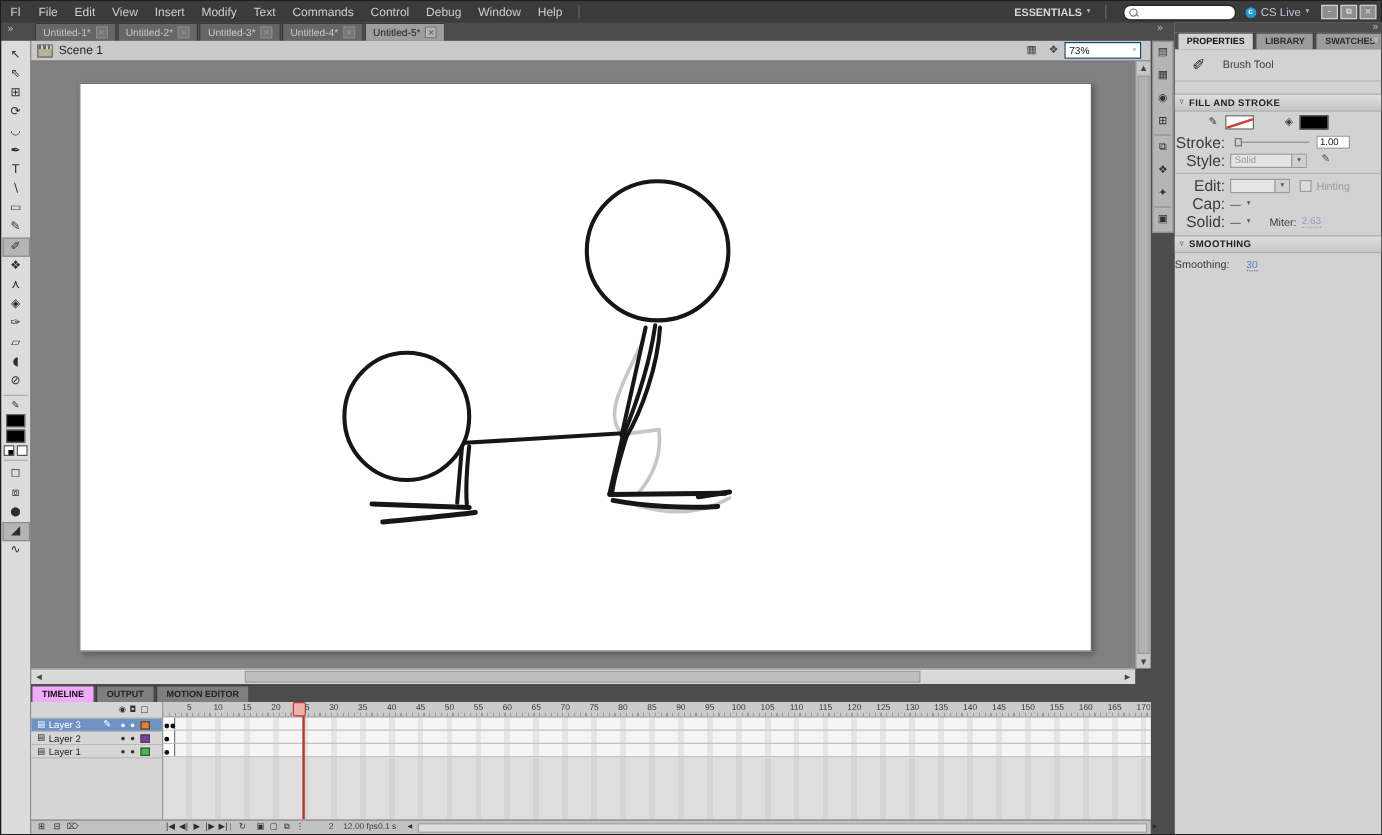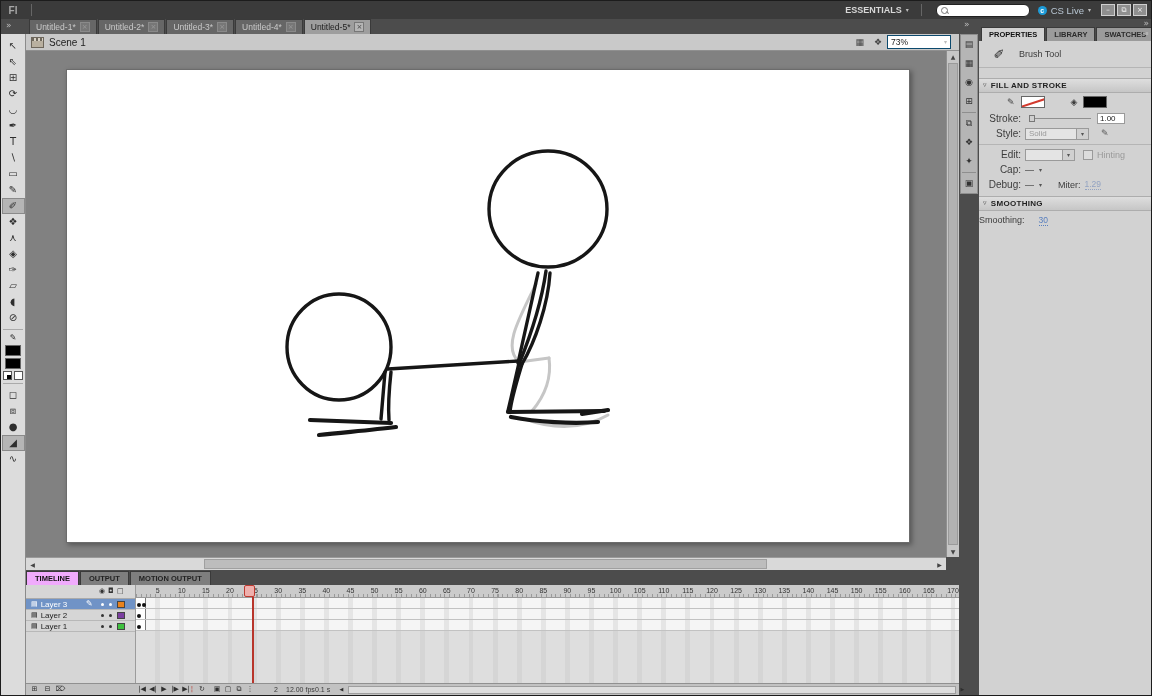--- a/index.html
+++ b/index.html
@@ -81,21 +81,21 @@
         border:1px solid #3a3a3a;border-bottom:none;margin-right:1px;}
   .ptab.active{background:#d2d2d2;color:#111;}
   #props-menu-icon{position:absolute;right:4px;bottom:3px;color:#c6c6c6;font-size:8px;}
   #props-body{flex:1;font-size:9px;color:#3c3c3c;}
   #tool-row{display:flex;align-items:center;height:26px;border-bottom:1px solid #b5b5b5;}
   #tool-row .ticon{width:40px;text-align:center;font-size:13px;color:#222;}
   .sect-hdr{height:13px;background:linear-gradient(#dedede,#c6c6c6);border-top:1px solid #adadad;border-bottom:1px solid #adadad;
             display:flex;align-items:center;font-size:8px;font-weight:bold;color:#222;letter-spacing:.3px;}
   .sect-hdr .tri{margin:0 4px;font-size:7px;color:#555;}
   .prow{display:flex;align-items:center;height:15px;position:relative;}
-  .plabel{width:42px;text-align:right;padding-right:4px;font-size:10px;color:#3c3c3c;}
+  .plabel{width:42px;text-align:right;padding-right:4px;font-size:13px;color:#3c3c3c;}
   .pval-box{background:#fff;border:1px solid #9a9a9a;font-size:8px;color:#222;height:11px;box-sizing:border-box;
             display:flex;align-items:center;padding:0 2px;}
   .dd{display:flex;height:12px;border:1px solid #9a9a9a;background:#e4e4e4;box-sizing:border-box;align-items:center;}
   .dd .dtext{font-size:8px;color:#9a9a9a;padding:0 3px;flex:1;}
   .dd .darr{width:11px;height:100%;border-left:1px solid #9a9a9a;background:#d0d0d0;
             display:flex;align-items:center;justify-content:center;font-size:6px;color:#555;}
   .slider-track{height:1px;background:#8f8f8f;width:62px;position:relative;margin-left:4px;}
   .slider-thumb{position:absolute;left:0;top:-3px;width:6px;height:7px;background:#cfcfcf;border:1px solid #777;box-sizing:border-box;}
   .color-swatch{border:1px solid #666;box-sizing:border-box;}
   .none-swatch{background:#fff;position:relative;overflow:hidden;}
@@ -139,20 +139,33 @@
   #fscroll-thumb{position:absolute;left:322px;top:2px;width:608px;height:8px;background:#dedede;border:1px solid #9e9e9e;box-sizing:border-box;}
   #bottom-strip{position:absolute;left:0;top:694px;width:1152px;height:2px;background:#2e2e2e;}
 </style>
 </head>
 <body>
 
 <div id="app">
 
   <div id="menubar">
     <div id="fl-logo">Fl</div>
+    <div id="menu-items">
+        <div class="mi">File</div>
+        <div class="mi">Edit</div>
+        <div class="mi">View</div>
+        <div class="mi">Insert</div>
+        <div class="mi">Modify</div>
+        <div class="mi">Text</div>
+        <div class="mi">Commands</div>
+        <div class="mi">Control</div>
+        <div class="mi">Debug</div>
+        <div class="mi">Window</div>
+        <div class="mi">Help</div>
+      </div>
     <div class="vdiv"></div>
     <div class="spacer"></div>
     <div id="workspace-btn">
       <span>ESSENTIALS</span>
       <span class="tiny-arrow icn">▾</span>
     </div>
     <div class="vdiv"></div>
     <div id="search-box">
       <span class="mag"></span>
     </div>
@@ -362,42 +375,42 @@
         </span>
         <span class="checkbox" style="margin-left:8px;"></span>
         <span class="grayed" style="margin-left:4px;">Hinting</span>
       </div>
       <div class="prow">
         <span class="plabel">Cap:</span>
         <span>—</span>
         <span class="tiny-arrow icn" style="margin-left:5px;color:#555;">▾</span>
       </div>
       <div class="prow">
-        <span class="plabel">Debug:</span>
+        <span class="plabel">Solid:</span>
         <span>—</span>
         <span class="tiny-arrow icn" style="margin-left:5px;color:#555;">▾</span>
         <span style="margin-left:16px;">Miter:</span>
-        <span class="linkval grayed" style="margin-left:4px;">1.29</span>
+        <span class="linkval grayed" style="margin-left:4px;">2.63</span>
       </div>
       <div style="height:4px;"></div>
       <div class="sect-hdr">
         <span class="tri icn">▿</span>
         <span>SMOOTHING</span>
       </div>
       <div class="prow" style="height:18px;">
         <span style="">Smoothing:</span>
         <span class="linkval" style="margin-left:14px;">30</span>
       </div>
     </div>
   </div>
 
   <div id="tl-tabs">
       <div class="tltab active">TIMELINE</div>
       <div class="tltab">OUTPUT</div>
-      <div class="tltab">MOTION OUTPUT</div>
+      <div class="tltab">MOTION EDITOR</div>
     </div>
 
   <div id="tl-body">
     <div id="tl-frames">
       <div id="ruler">
           <div id="ruler-ticks"></div>
           <div class="rnum" style="left: 13.69px;">5</div>
           <div class="rnum" style="left: 37.79px;">10</div>
           <div class="rnum" style="left: 61.89px;">15</div>
           <div class="rnum" style="left: 85.99px;">20</div>

